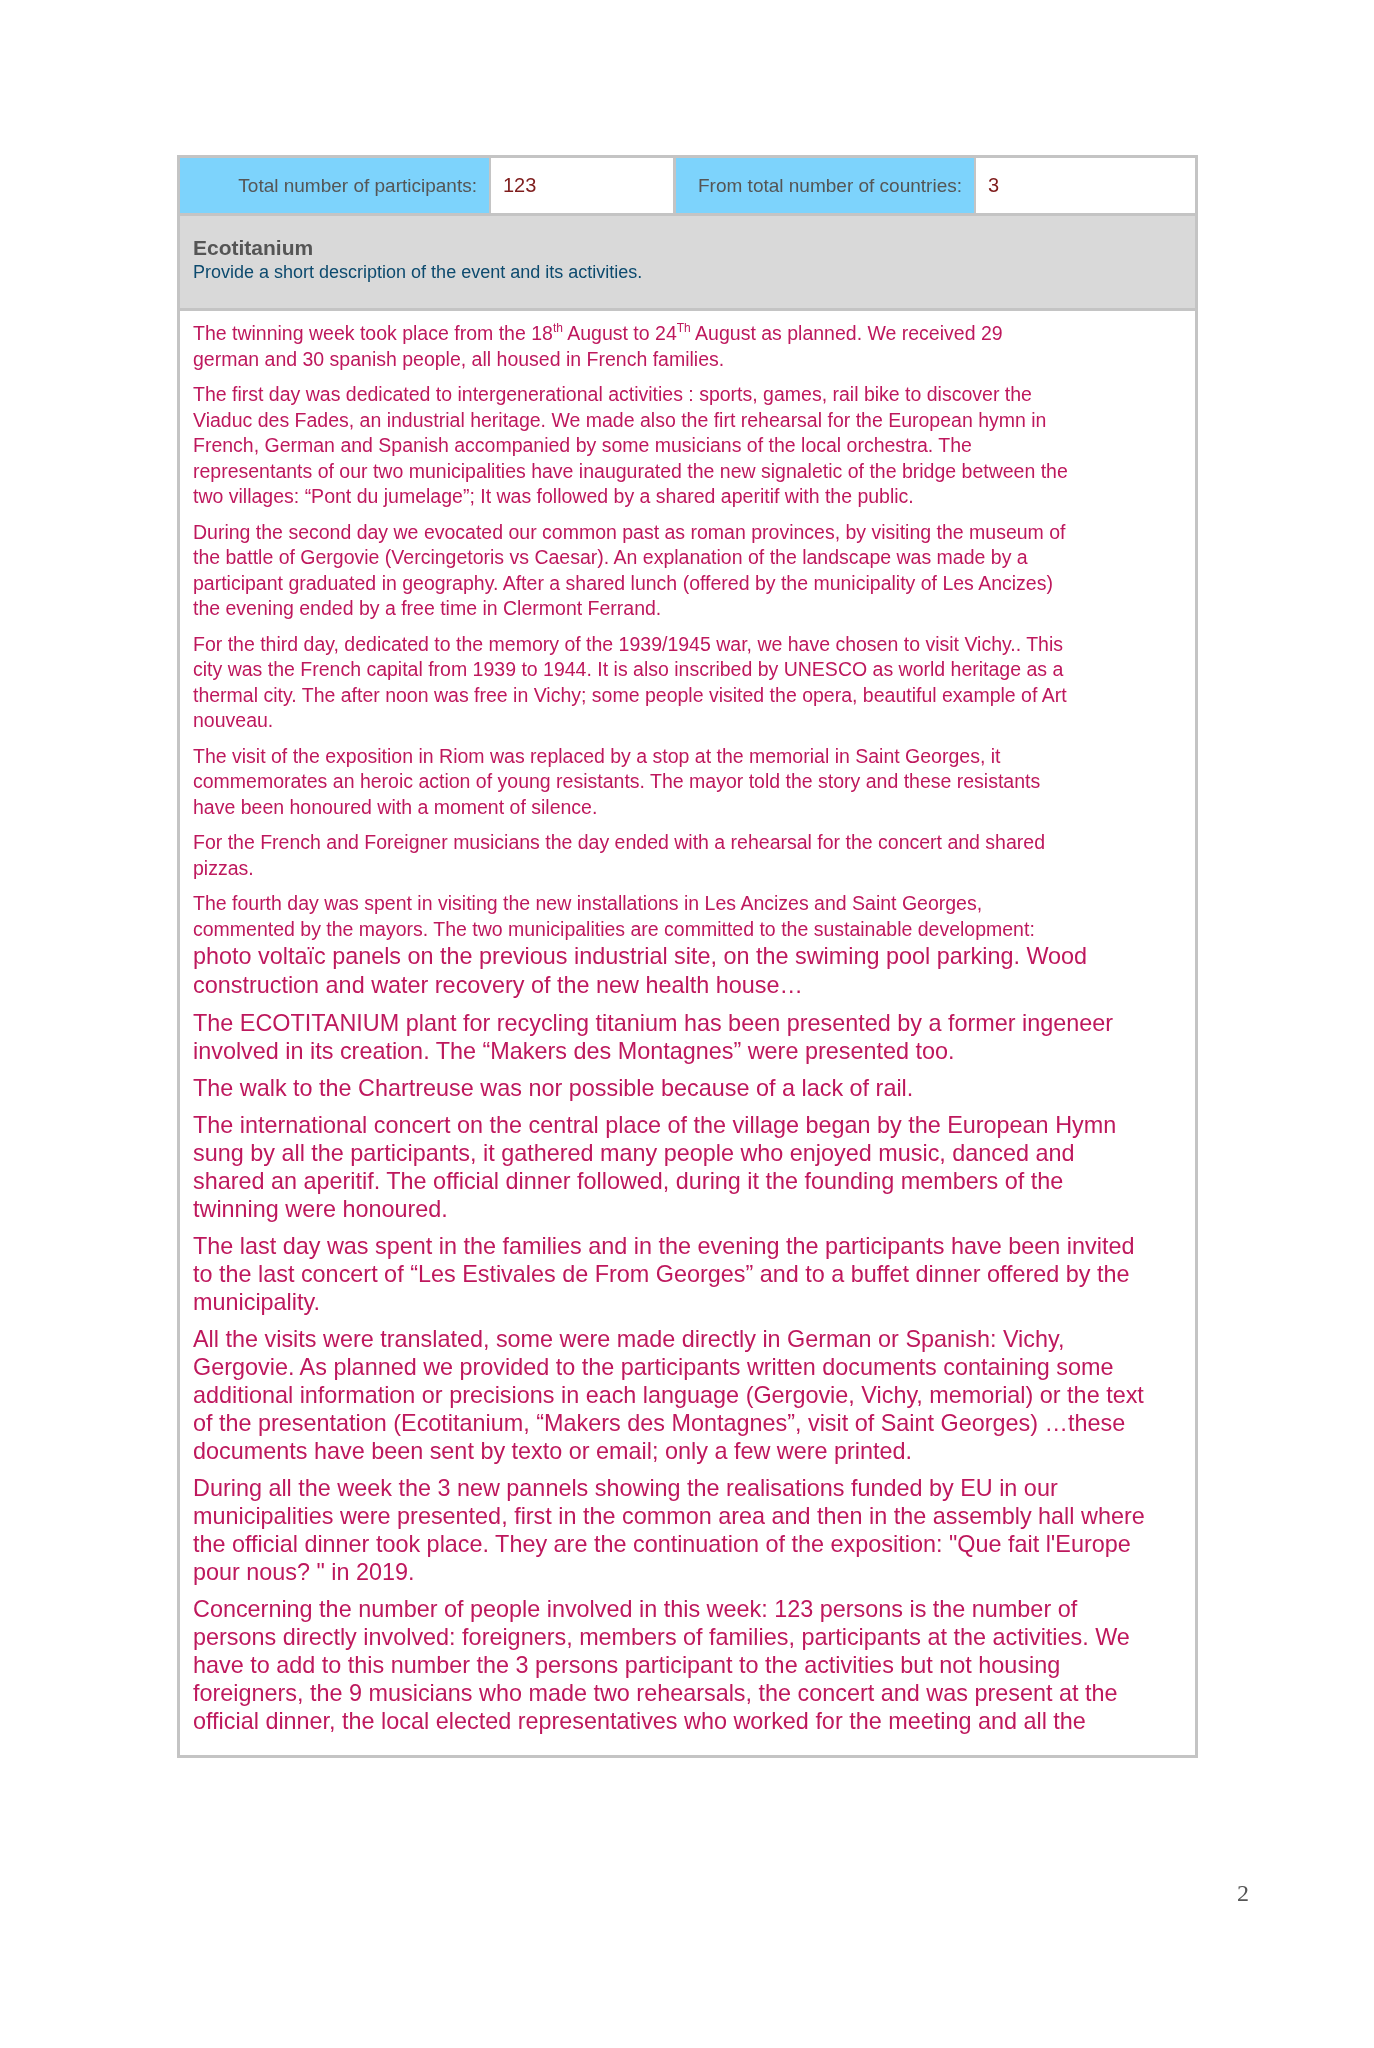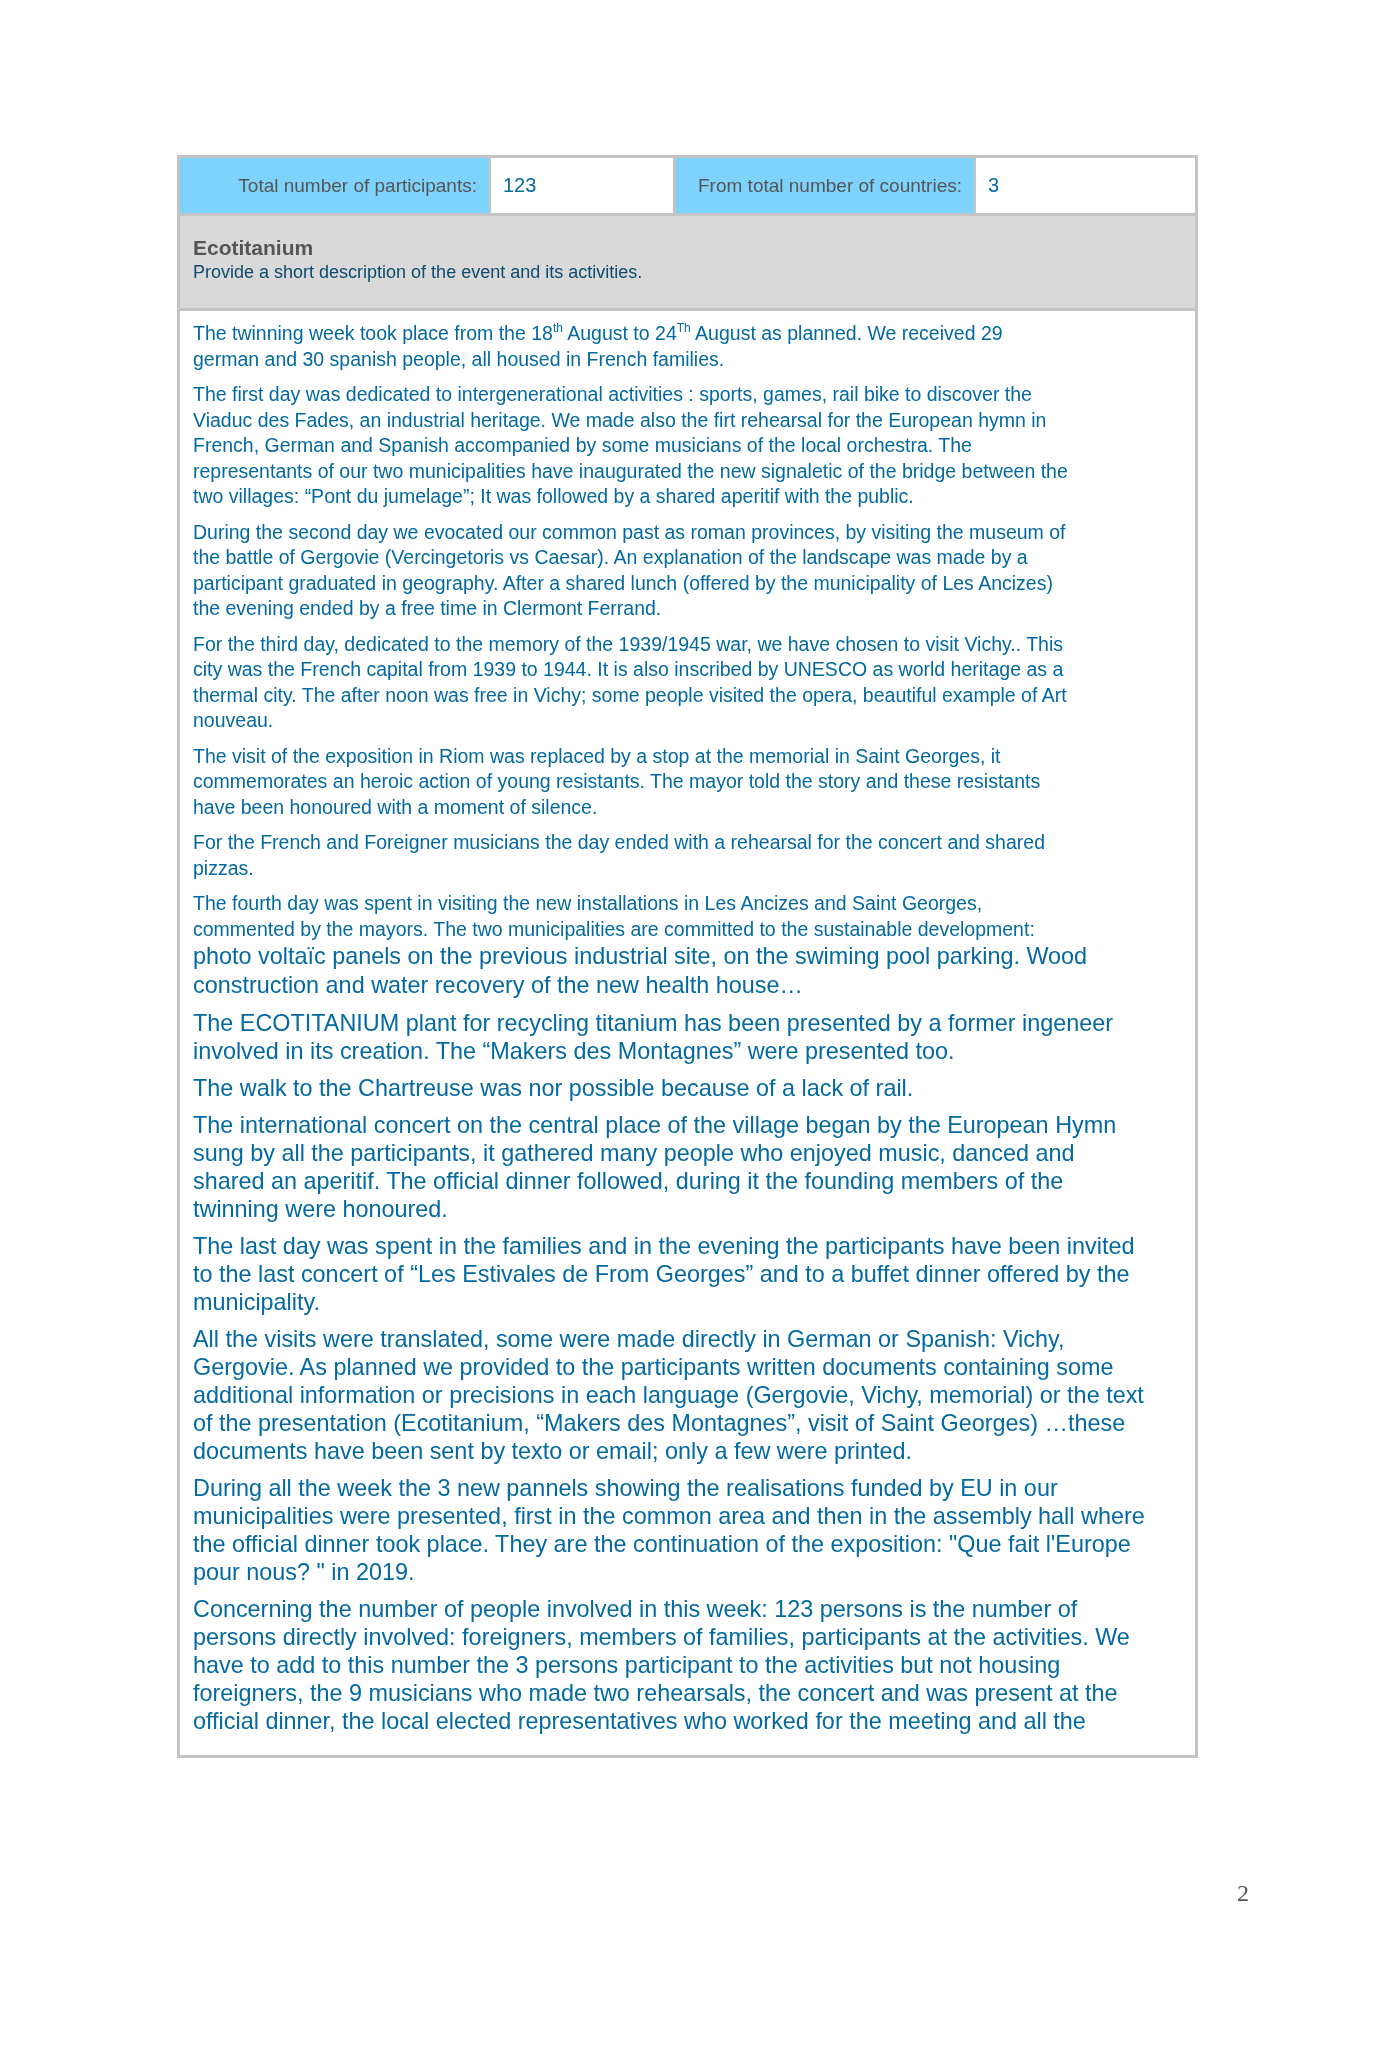--- a/index.html
+++ b/index.html
@@ -11,35 +11,35 @@
       position: absolute; left: 177px; top: 155px; width: 1021px;
       border: 3px solid #c4c4c4; box-sizing: border-box;
     }
     .row1 { display: flex; height: 58px; border-bottom: 3px solid #c4c4c4; box-sizing: border-box; }
     .cell-label {
       background: #7dd3fc; display: flex; align-items: center; justify-content: flex-end;
       font-size: 19px; color: #555555; padding-right: 12px; box-sizing: border-box;
     }
     .cell-value {
       background: #ffffff; display: flex; align-items: center; padding-left: 12px;
-      font-size: 20px; color: #0369a1; box-sizing: border-box;
+      font-size: 20px; color: #7f1d1d; box-sizing: border-box;
     }
     .c1 { width: 311px; border-right: 2px solid #c4c4c4; }
     .c2 { width: 185px; border-right: 3px solid #c4c4c4; }
     .c3 { width: 300px; border-right: 2px solid #c4c4c4; text-align: right; }
     .c4 { flex: 1; }
     .desc-header {
       background: #d9d9d9; height: 95px; border-bottom: 3px solid #c4c4c4; box-sizing: border-box;
       padding: 19px 0 0 13px;
     }
     .desc-title { font-weight: bold; font-size: 21px; color: #555555; line-height: 26px; }
     .desc-hint { font-size: 18px; color: #0c4a6e; margin-top: 0; line-height: 22px; }
     .desc-body { padding: 10px 24px 4px 13px; background: #ffffff; }
     .p {
-      margin: 0 0 10px 0; white-space: pre-line; color: #0369a1;
+      margin: 0 0 10px 0; white-space: pre-line; color: #be185d;
     }
     .sm { font-size: 19.5px; line-height: 25.5px; }
     .lg { font-size: 23.4px; line-height: 28px; }
     .p.lg { margin-bottom: 9px; }
     .p.spaced { }
     .mixed { font-size: 19.5px; line-height: 25.5px; }
     .mixed .big { font-size: 23.4px; line-height: 28px; }
     sup { font-size: 12px; line-height: 0; vertical-align: 8px; }
     .page-number {
       position: absolute; left: 1237px; top: 1880px;

